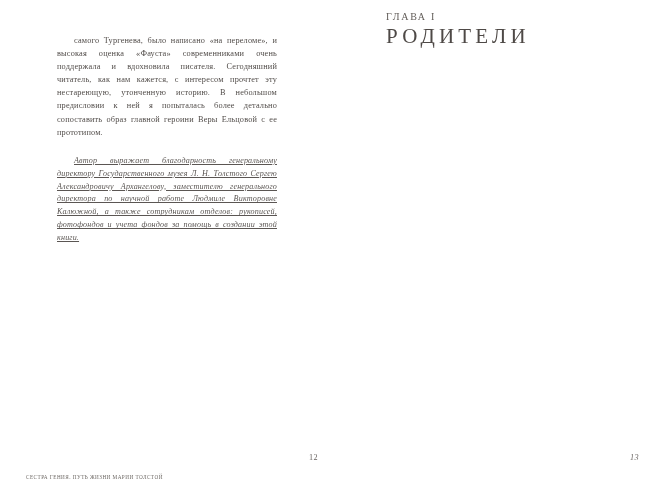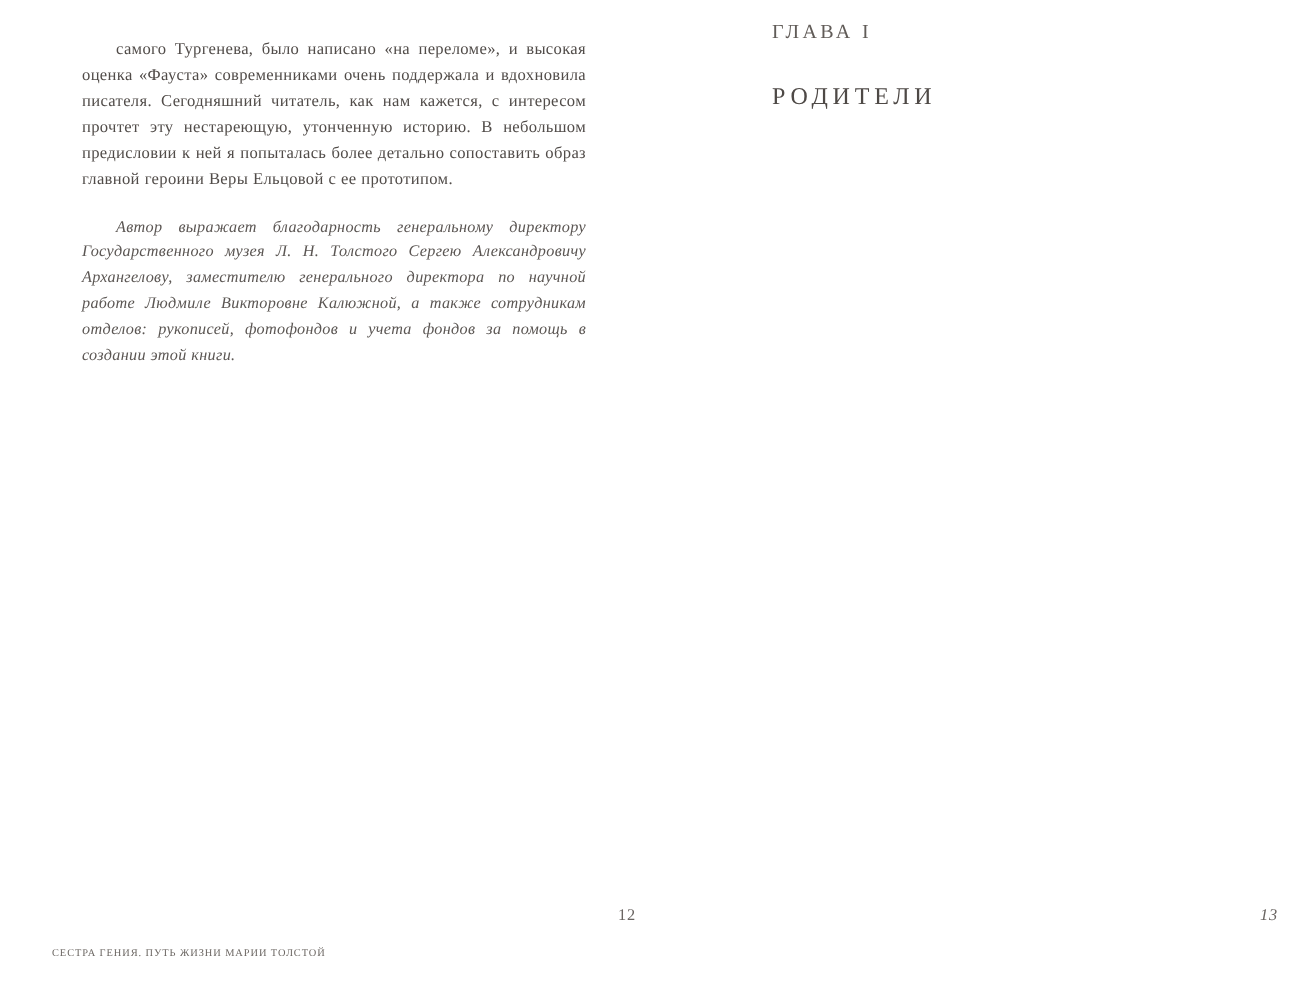--- a/index.html
+++ b/index.html
@@ -32,33 +32,34 @@
 
   
   .text-block {
     position: absolute;
     left: 41px;
     top: 18px;
     width: 252px;
   }
 
   p.body-para {
-    margin: 0;
+    margin: 16px;
     font-size: 8.3px;
     line-height: 13.1px;
     text-align: justify;
     text-justify: inter-word;
     color: #514c49;
     letter-spacing: 0.02em;
     word-spacing: 0.02em;
     hyphens: manual;
   }
 
   p.body-para + p.body-para {
     margin-top: 11px;
+    text-decoration: underline;
   }
 
   p.italic-para {
     font-style: italic;
     font-size: 8.1px;
     line-height: 12.9px;
     color: #5b5653;
   }
 
   .indent::before {
@@ -78,22 +79,22 @@
   .chapter-label {
     font-size: 10px;
     letter-spacing: 0.17em;
     color: #615c58;
     text-transform: uppercase;
     line-height: 1;
     white-space: nowrap;
   }
 
   .chapter-title {
-    margin-top: 20px;
-    font-size: 12px;
+    margin-top: 4px;
+    font-size: 21px;
     letter-spacing: 0.2em;
     color: #4e4946;
     line-height: 1;
     white-space: nowrap;
   }
 
   
   .running-footer {
     position: absolute;
     left: 26px;

